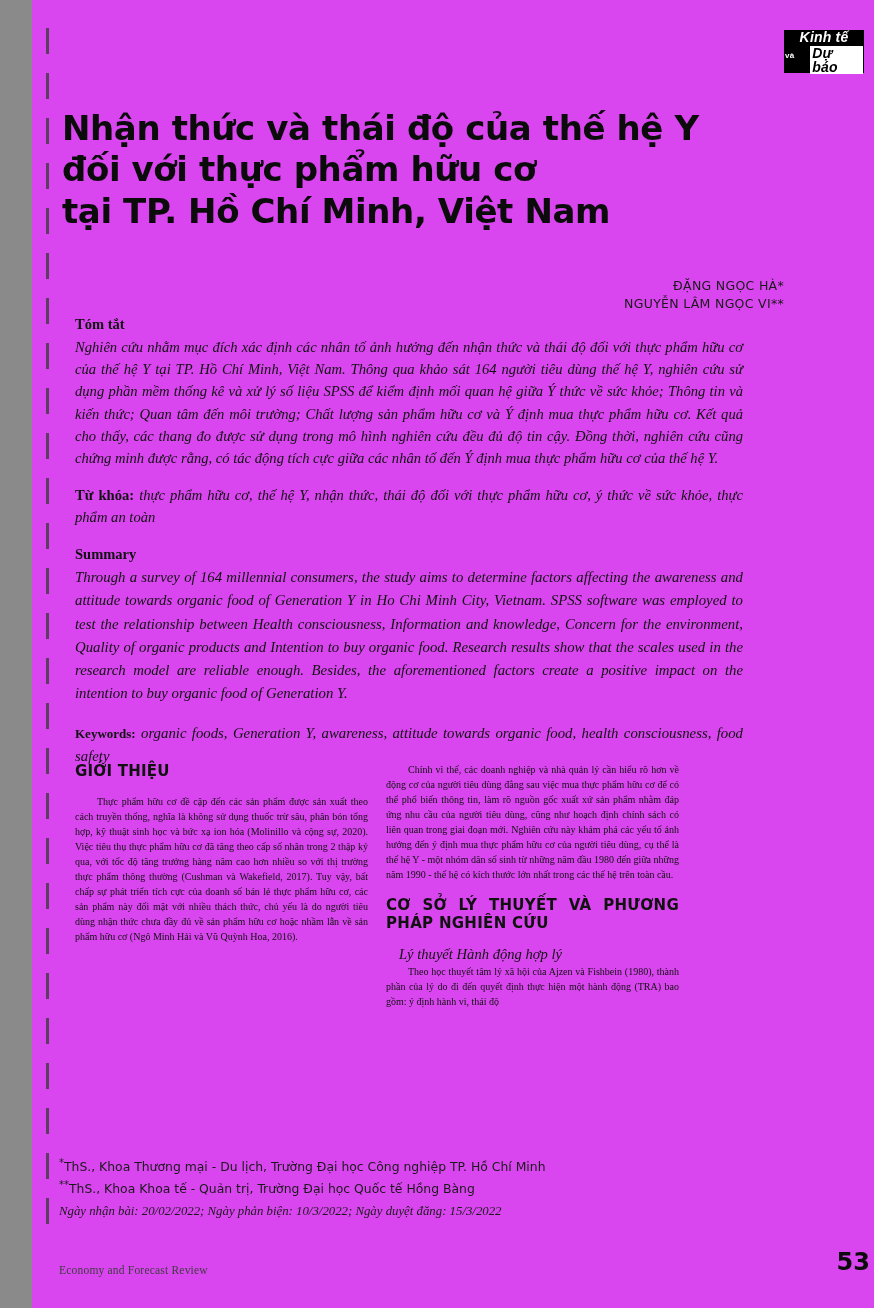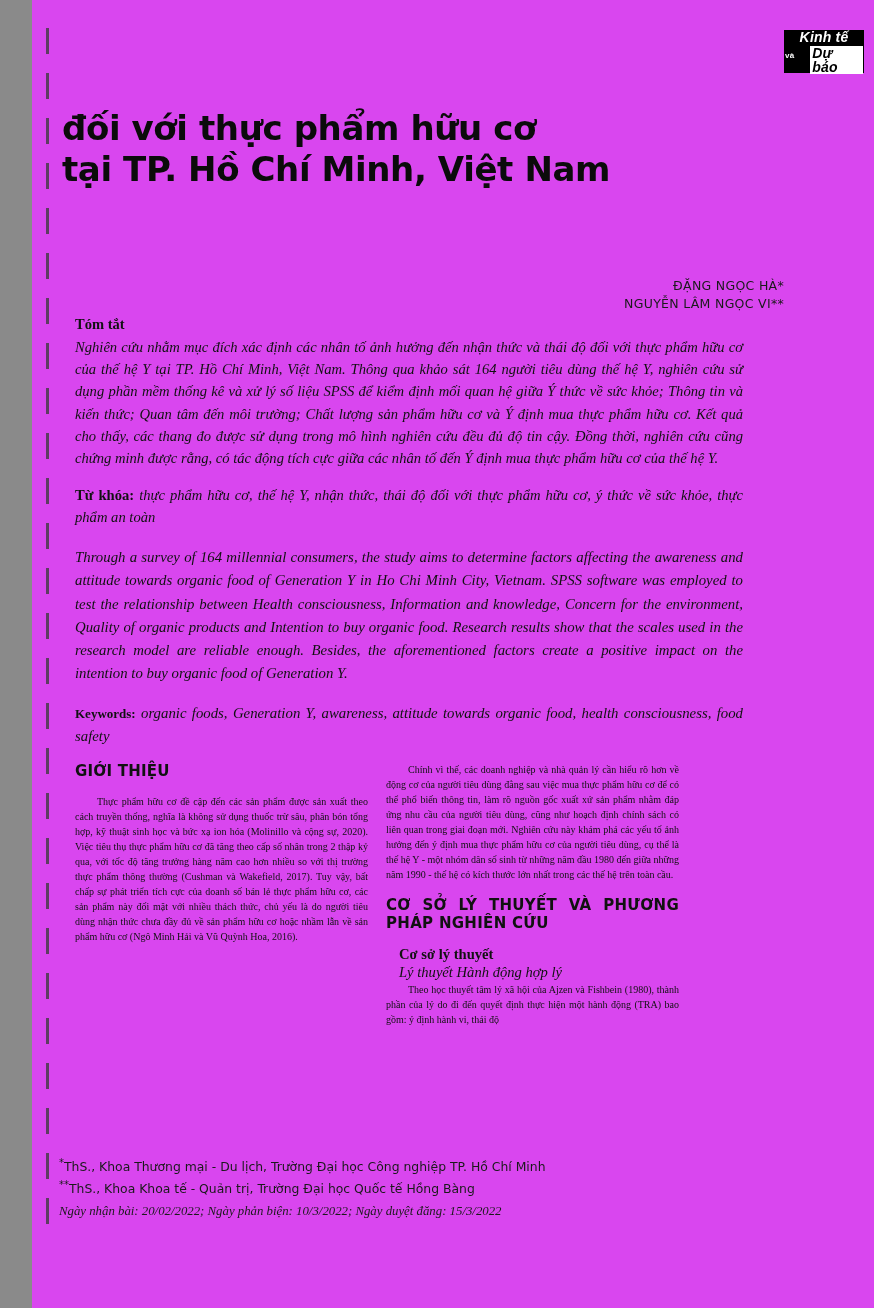--- a/index.html
+++ b/index.html
@@ -245,39 +245,41 @@
 
   <div class="logo">
     <span class="l1">Kinh tế</span>
     <span class="l2">
       <span class="small">và</span>
       <span class="big">Dự báo</span>
     </span>
   </div>
 
   <div class="title">
+    <div>Nhận thức và thái độ của thế hệ Y</div>
     <div>đối với thực phẩm hữu cơ</div>
     <div>tại TP. Hồ Chí Minh, Việt Nam</div>
   </div>
 
   <div class="authors">
     <div>ĐẶNG NGỌC HÀ*</div>
     <div>NGUYỄN LÂM NGỌC VI**</div>
   </div>
 
   <div class="abs-wrap">
 
     <div class="sec-label">Tóm tắt</div>
     <div class="abs-body">Nghiên cứu nhằm mục đích xác định các nhân tố ảnh hưởng đến nhận thức và thái độ đối với thực phẩm hữu cơ của thế hệ Y tại TP. Hồ Chí Minh, Việt Nam. Thông qua khảo sát 164 người tiêu dùng thế hệ Y, nghiên cứu sử dụng phần mềm thống kê và xử lý số liệu SPSS để kiểm định mối quan hệ giữa Ý thức về sức khỏe; Thông tin và kiến thức; Quan tâm đến môi trường; Chất lượng sản phẩm hữu cơ và Ý định mua thực phẩm hữu cơ. Kết quả cho thấy, các thang đo được sử dụng trong mô hình nghiên cứu đều đủ độ tin cậy. Đồng thời, nghiên cứu cũng chứng minh được rằng, có tác động tích cực giữa các nhân tố đến Ý định mua thực phẩm hữu cơ của thế hệ Y.</div>
     <div class="kw">
       <b>Từ khóa:</b>
       <i>thực phẩm hữu cơ, thế hệ Y, nhận thức, thái độ đối với thực phẩm hữu cơ, ý thức về sức khỏe, thực phẩm an toàn</i>
     </div>
 
     <div class="summary-wrap">
+      <div class="sec-label">Summary</div>
       <div class="summary-body">Through a survey of 164 millennial consumers, the study aims to determine factors affecting the awareness and attitude towards organic food of Generation Y in Ho Chi Minh City, Vietnam. SPSS software was employed to test the relationship between Health consciousness, Information and knowledge, Concern for the environment, Quality of organic products and Intention to buy organic food. Research results show that the scales used in the research model are reliable enough. Besides, the aforementioned factors create a positive impact on the intention to buy organic food of Generation Y.</div>
       <div class="kw-en">
         <b>Keywords:</b>
         <i>organic foods, Generation Y, awareness, attitude towards organic food, health consciousness, food safety</i>
       </div>
     </div>
   </div>
 
   <div class="cols">
 
@@ -286,30 +288,33 @@
       <p class="para">Thực phẩm hữu cơ đề cập đến các sản phẩm được sản xuất theo cách truyền thống, nghĩa là không sử dụng thuốc trừ sâu, phân bón tổng hợp, kỹ thuật sinh học và bức xạ ion hóa (Molinillo và cộng sự, 2020). Việc tiêu thụ thực phẩm hữu cơ đã tăng theo cấp số nhân trong 2 thập kỷ qua, với tốc độ tăng trưởng hàng năm cao hơn nhiều so với thị trường thực phẩm thông thường (Cushman và Wakefield, 2017). Tuy vậy, bất chấp sự phát triển tích cực của doanh số bán lẻ thực phẩm hữu cơ, các sản phẩm này đối mặt với nhiều thách thức, chủ yếu là do người tiêu dùng nhận thức chưa đầy đủ về sản phẩm hữu cơ hoặc nhầm lẫn về sản phẩm hữu cơ (Ngô Minh Hải và Vũ Quỳnh Hoa, 2016).</p>
     </div>
 
     <div class="col col-right">
       <p class="para">Chính vì thế, các doanh nghiệp và nhà quản lý cần hiểu rõ hơn về động cơ của người tiêu dùng đằng sau việc mua thực phẩm hữu cơ để có thể phổ biến thông tin, làm rõ nguồn gốc xuất xứ sản phẩm nhằm đáp ứng nhu cầu của người tiêu dùng, cũng như hoạch định chính sách có liên quan trong giai đoạn mới. Nghiên cứu này khám phá các yếu tố ảnh hưởng đến ý định mua thực phẩm hữu cơ của người tiêu dùng, cụ thể là thế hệ Y - một nhóm dân số sinh từ những năm đầu 1980 đến giữa những năm 1990 - thế hệ có kích thước lớn nhất trong các thế hệ trên toàn cầu.</p>
       <div class="gap"></div>
       <div class="h-sec spaced">
         <span class="h-sec-line1">CƠ SỞ LÝ THUYẾT VÀ PHƯƠNG PHÁP</span>
         <span>NGHIÊN CỨU</span>
       </div>
-      <div class="h-sub">Cơ sở lý thuyết</div>
       <div class="h-subit">Lý thuyết Hành động hợp lý</div>
       <p class="para">Theo học thuyết tâm lý xã hội của Ajzen và Fishbein (1980), thành phần của lý do đi đến quyết định thực hiện một hành động (TRA) bao gồm: ý định hành vi, thái độ</p>
     </div>
   </div>
 
   <div class="footnotes">
     <div class="fn">
       <sup>*</sup><span>ThS., Khoa Thương mại - Du lịch, Trường Đại học Công nghiệp TP. Hồ Chí Minh</span>
     </div>
     <div class="fn">
       <sup>**</sup><span>ThS., Khoa Khoa tế - Quản trị, Trường Đại học Quốc tế Hồng Bàng</span>
     </div>
     <div class="dates">Ngày nhận bài: 20/02/2022; Ngày phản biện: 10/3/2022; Ngày duyệt đăng: 15/3/2022</div>
   </div>
 
+  <div class="footer">
+    <div class="jname">Economy and Forecast Review</div>
+    <div class="pageno">53</div>
+  </div>
 
 </div>
 
 </body></html>

